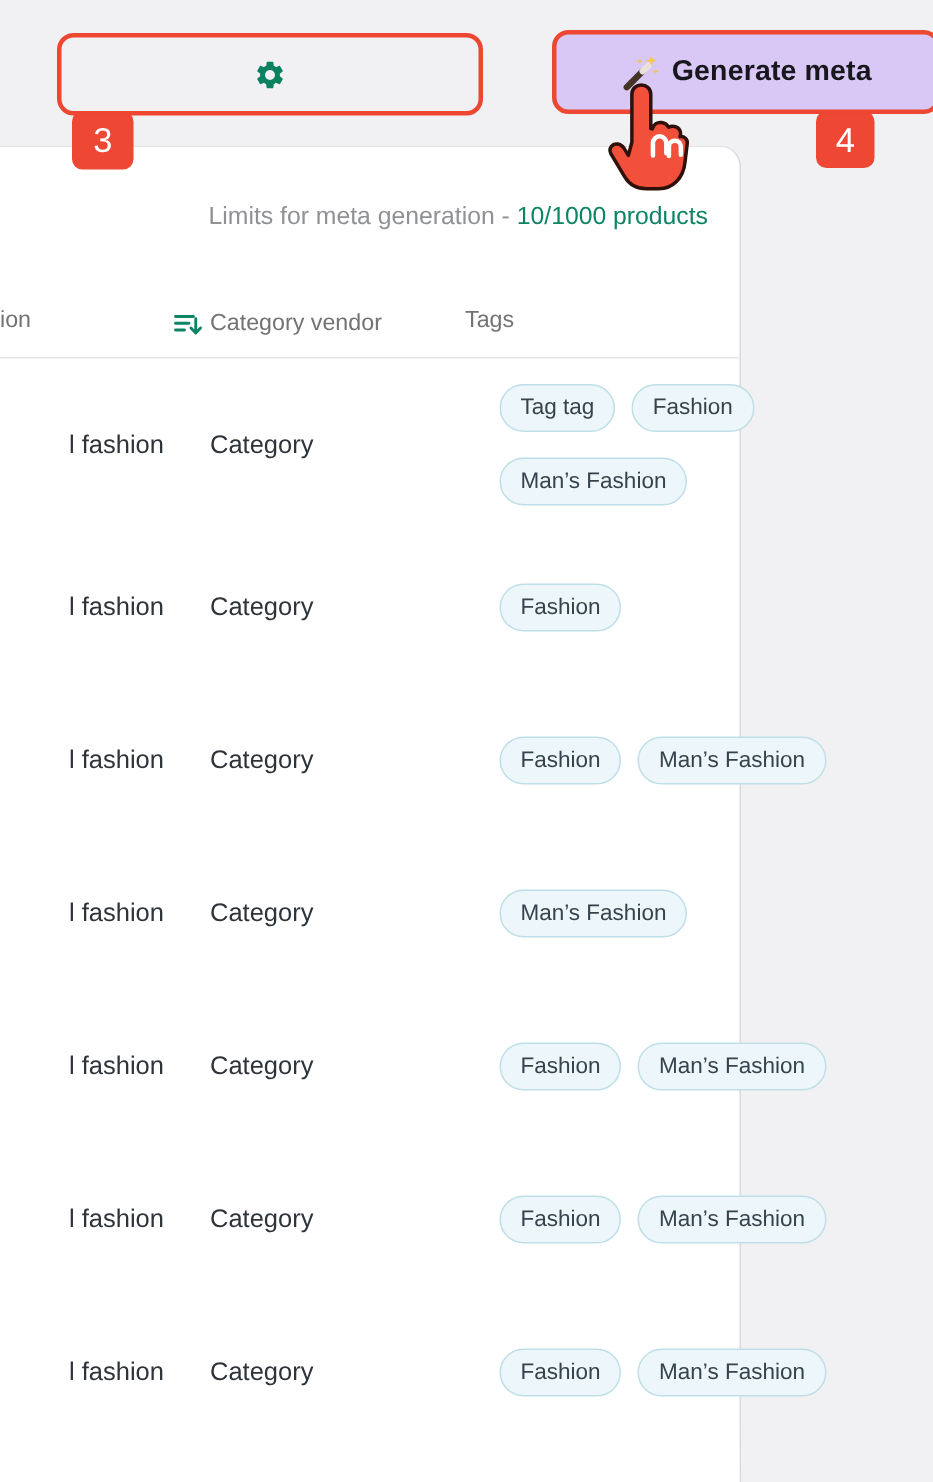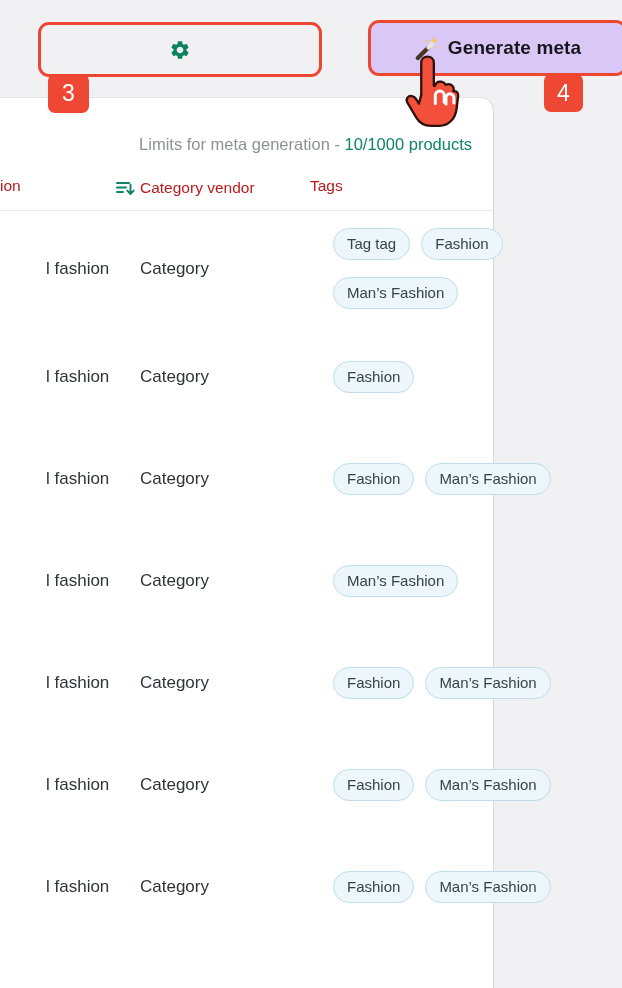--- a/index.html
+++ b/index.html
@@ -43,23 +43,23 @@
   .filters-row{margin-top:25px;height:39px;position:relative;}
   .filters-btn{
     position:absolute;left:-62px;top:0;width:140px;height:39px;background:#fff;
     border:1px solid #d8d8db;border-radius:10px;box-sizing:border-box;
     display:flex;align-items:center;justify-content:flex-end;gap:11px;
     padding-right:14px;cursor:pointer;
   }
   .filters-btn .lbl{color:#1f2125;font-size:16.5px;}
   
   .thead{
-    margin-top:22px;height:33px;border-bottom:1px solid #e7e7e9;
+    margin-top:50px;height:33px;border-bottom:1px solid #e7e7e9;
     display:grid;grid-template-columns:114px 196px 1fr;align-items:start;
-    font-size:15.5px;color:#b91c1c;
+    font-size:15.5px;color:#737373;
   }
   .thead .h2{display:flex;align-items:center;gap:4px;}
   .trow{
     display:grid;grid-template-columns:114px 196px 1fr;align-items:center;
     height:102px;font-size:17px;color:#2f343a;
   }
   .trow.tall{height:115px;}
   .cell-desc{white-space:nowrap;overflow:visible;margin-left:46px;}
   .cell-vendor{padding-left:26px;}
   .cell-tags{

